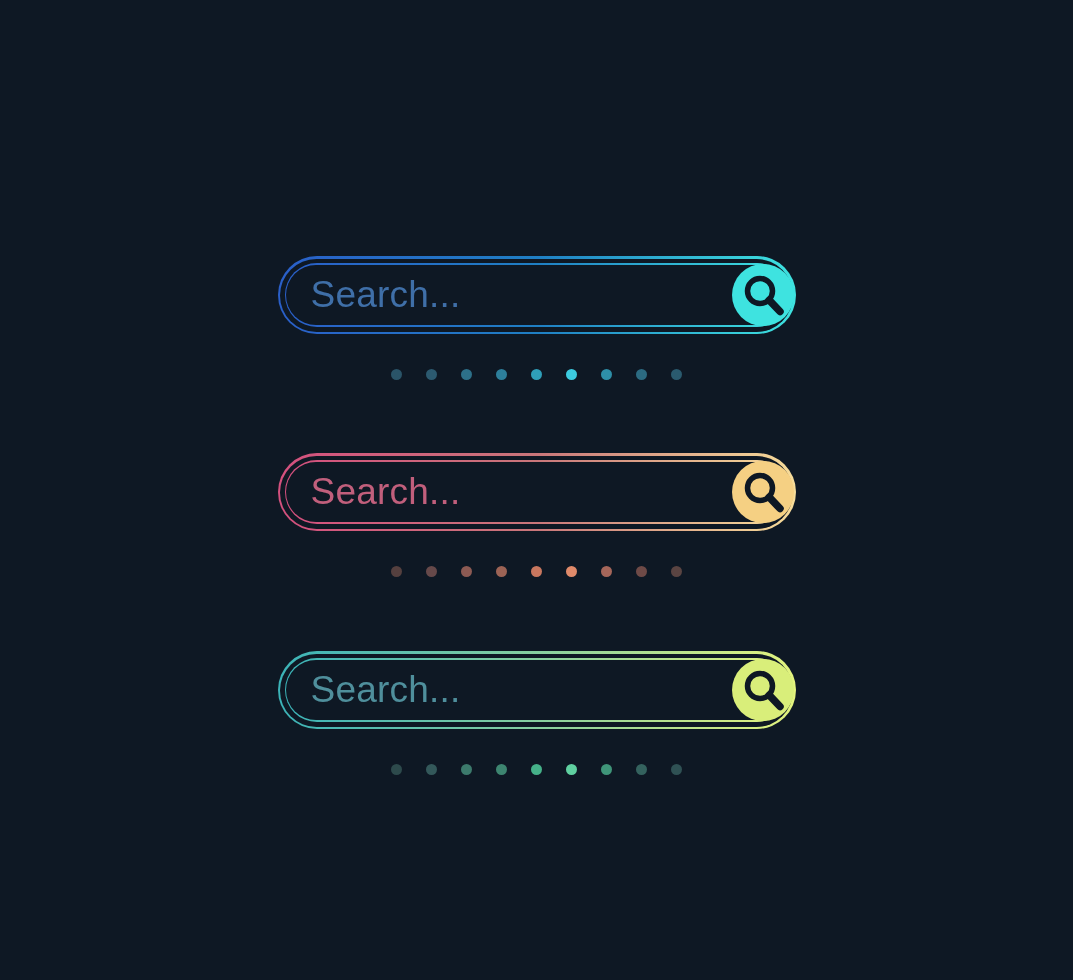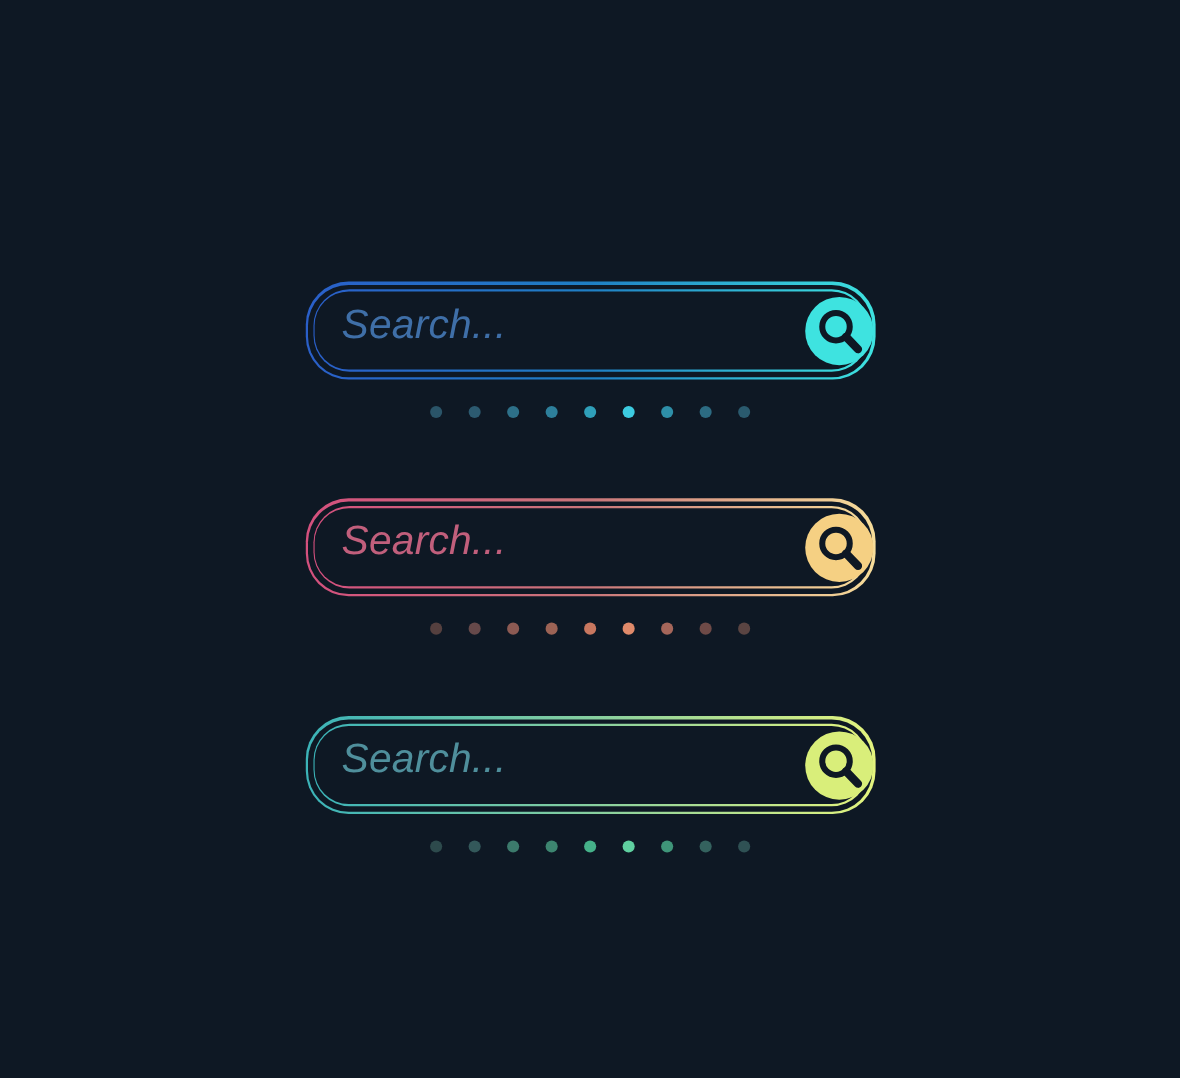--- a/index.html
+++ b/index.html
@@ -26,25 +26,24 @@
     left: 0;
     width: 1073px;
   }
   .bar-group[data-idx="0"] { top: 256px; }
   .bar-group[data-idx="1"] { top: 453px; }
   .bar-group[data-idx="2"] { top: 651px; }
 
   .searchbar {
     position: relative;
     width: 518px;
-    height: 89px;
+    height: 78px;
     margin: 0 auto;
     border-radius: 39px;
     box-sizing: border-box;
-    font-style: italic;
   }
 
   
   .bar-border {
     position: absolute;
     inset: 0;
     border-radius: 39px;
     padding: 2.5px;
     box-sizing: border-box;
   }

